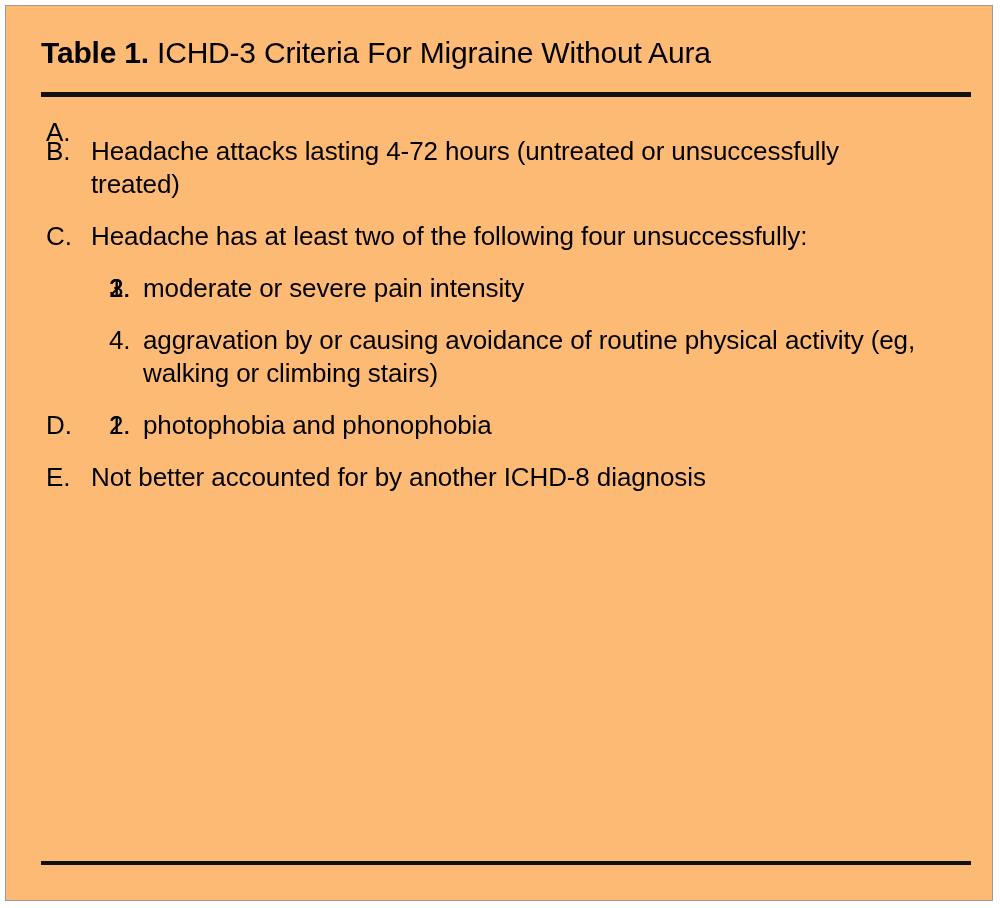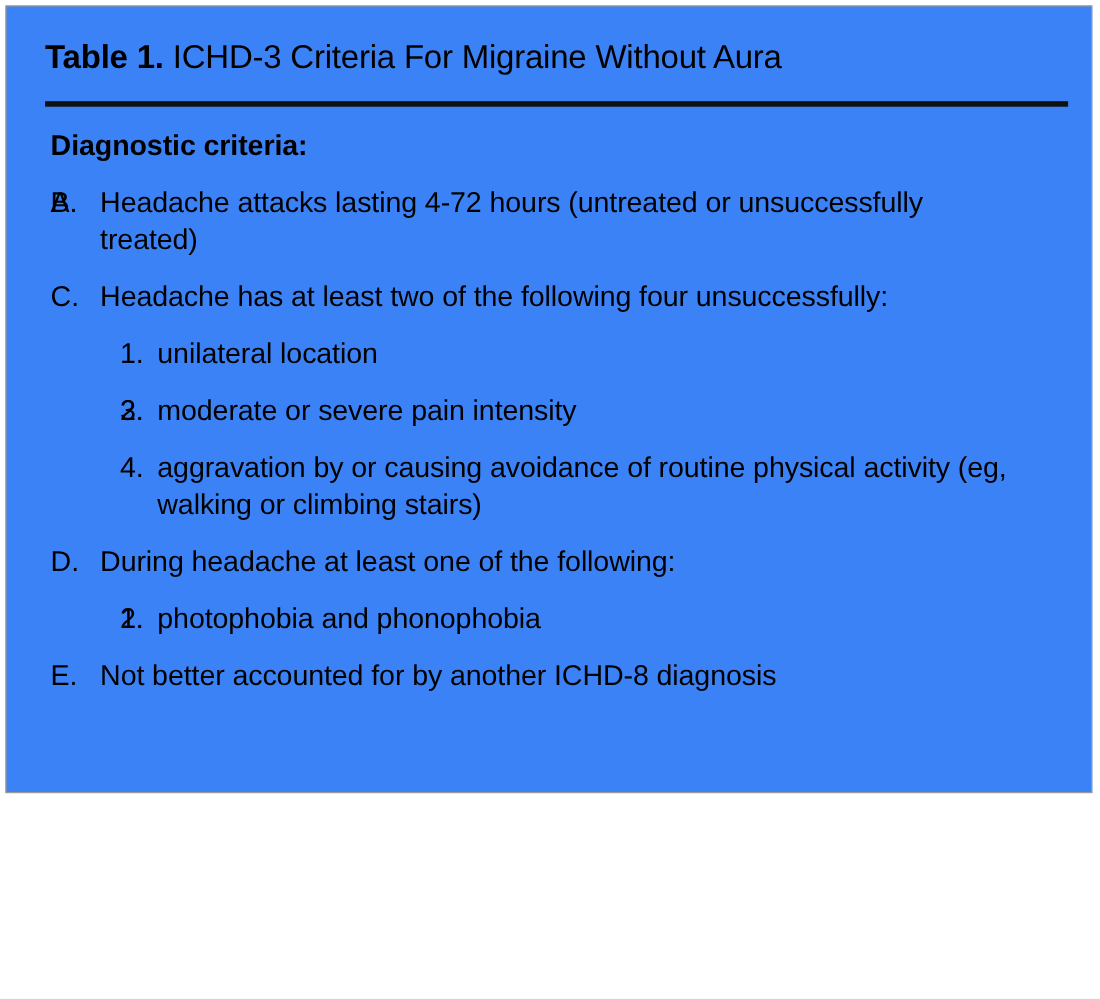--- a/index.html
+++ b/index.html
@@ -13,23 +13,23 @@
     font-family: "Liberation Sans", sans-serif;
     color: #000000;
     -webkit-font-smoothing: antialiased;
   }
 
   .table-figure {
     position: absolute;
     left: 5px;
     top: 5px;
     width: 988px;
-    height: 716px;
+    height: 896px;
     border: 1px solid #9b9b9b;
-    background: #3b82f6;
+    background: #fdba74;
     box-sizing: border-box;
     overflow: hidden;
   }
 
   .inner {
     position: absolute;
     left: 30px;
     top: 0;
     width: 930px;
   }
@@ -119,58 +119,55 @@
 
     <div class="title">
       <span class="title-label">Table 1.</span>
       <span class="title-text">ICHD-3 Criteria For Migraine Without Aura</span>
     </div>
 
     <div class="rule rule-top"></div>
 
     <div class="body-block">
 
-      <div class="line subhead">Diagnostic criteria:</div>
 
       <div class="line criterion">
         <span class="marker">A.</span>
       </div>
 
       <div class="line criterion">
         <span class="marker">B.</span>
         <span>Headache attacks lasting 4-72 hours (untreated or unsuccessfully treated)</span>
       </div>
 
       <div class="line criterion">
         <span class="marker">C.</span>
         <span>Headache has at least two of the following four unsuccessfully:</span>
       </div>
 
       <div class="line subitem">
         <span class="marker">1.</span>
-        <span>unilateral location</span>
       </div>
 
       <div class="line subitem">
         <span class="marker">2.</span>
       </div>
 
       <div class="line subitem">
         <span class="marker">3.</span>
         <span>moderate or severe pain intensity</span>
       </div>
 
       <div class="line subitem">
         <span class="marker">4.</span>
         <span>aggravation by or causing avoidance of routine physical activity (eg, walking or climbing stairs)</span>
       </div>
 
       <div class="line criterion">
         <span class="marker">D.</span>
-        <span>During headache at least one of the following:</span>
       </div>
 
       <div class="line subitem">
         <span class="marker">1.</span>
       </div>
 
       <div class="line subitem">
         <span class="marker">2.</span>
         <span>photophobia and phonophobia</span>
       </div>

